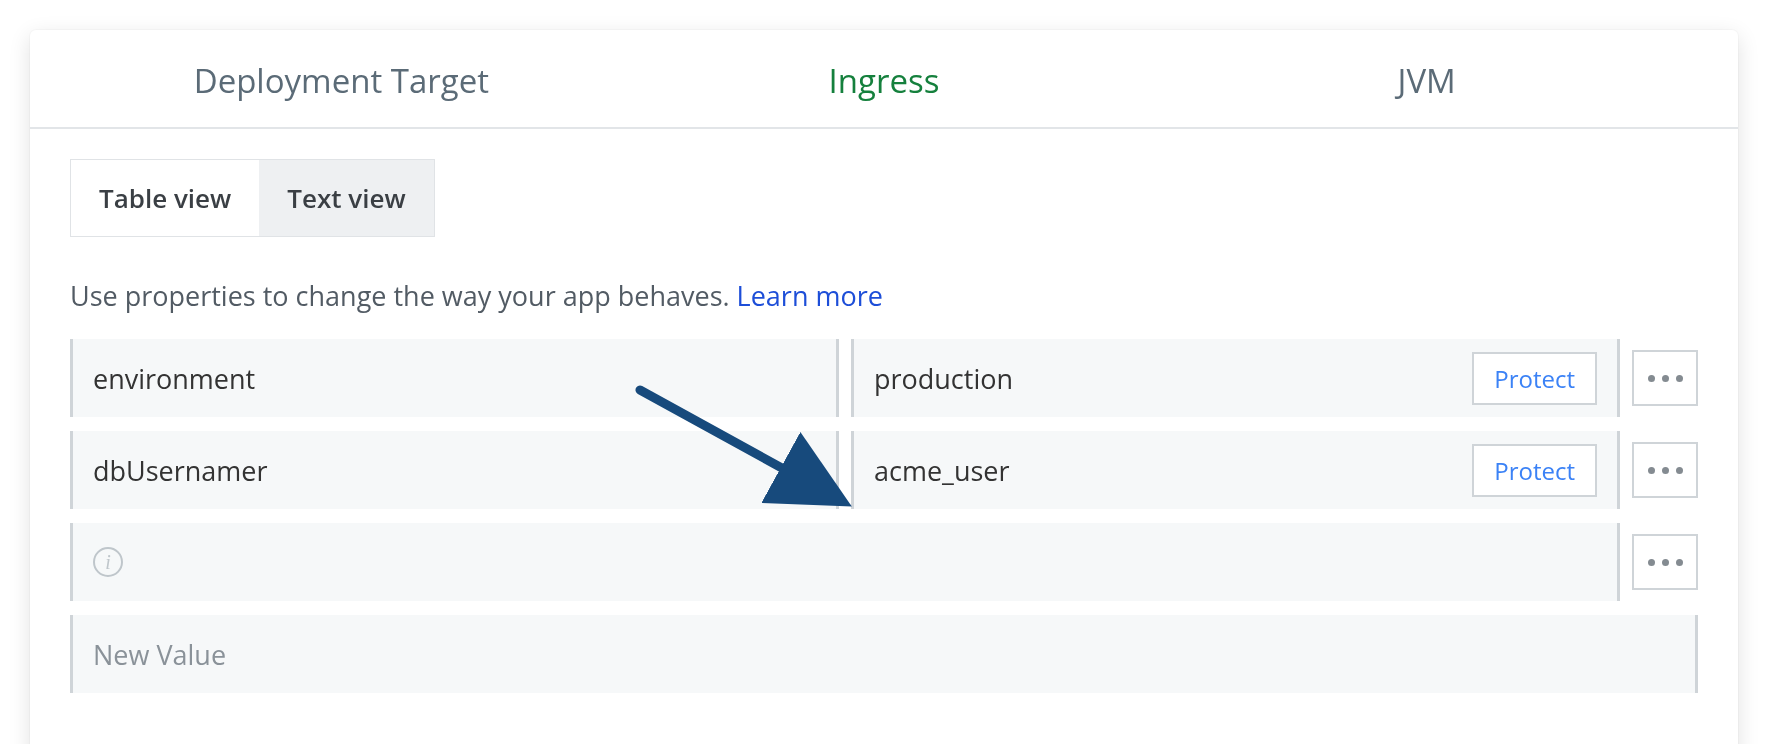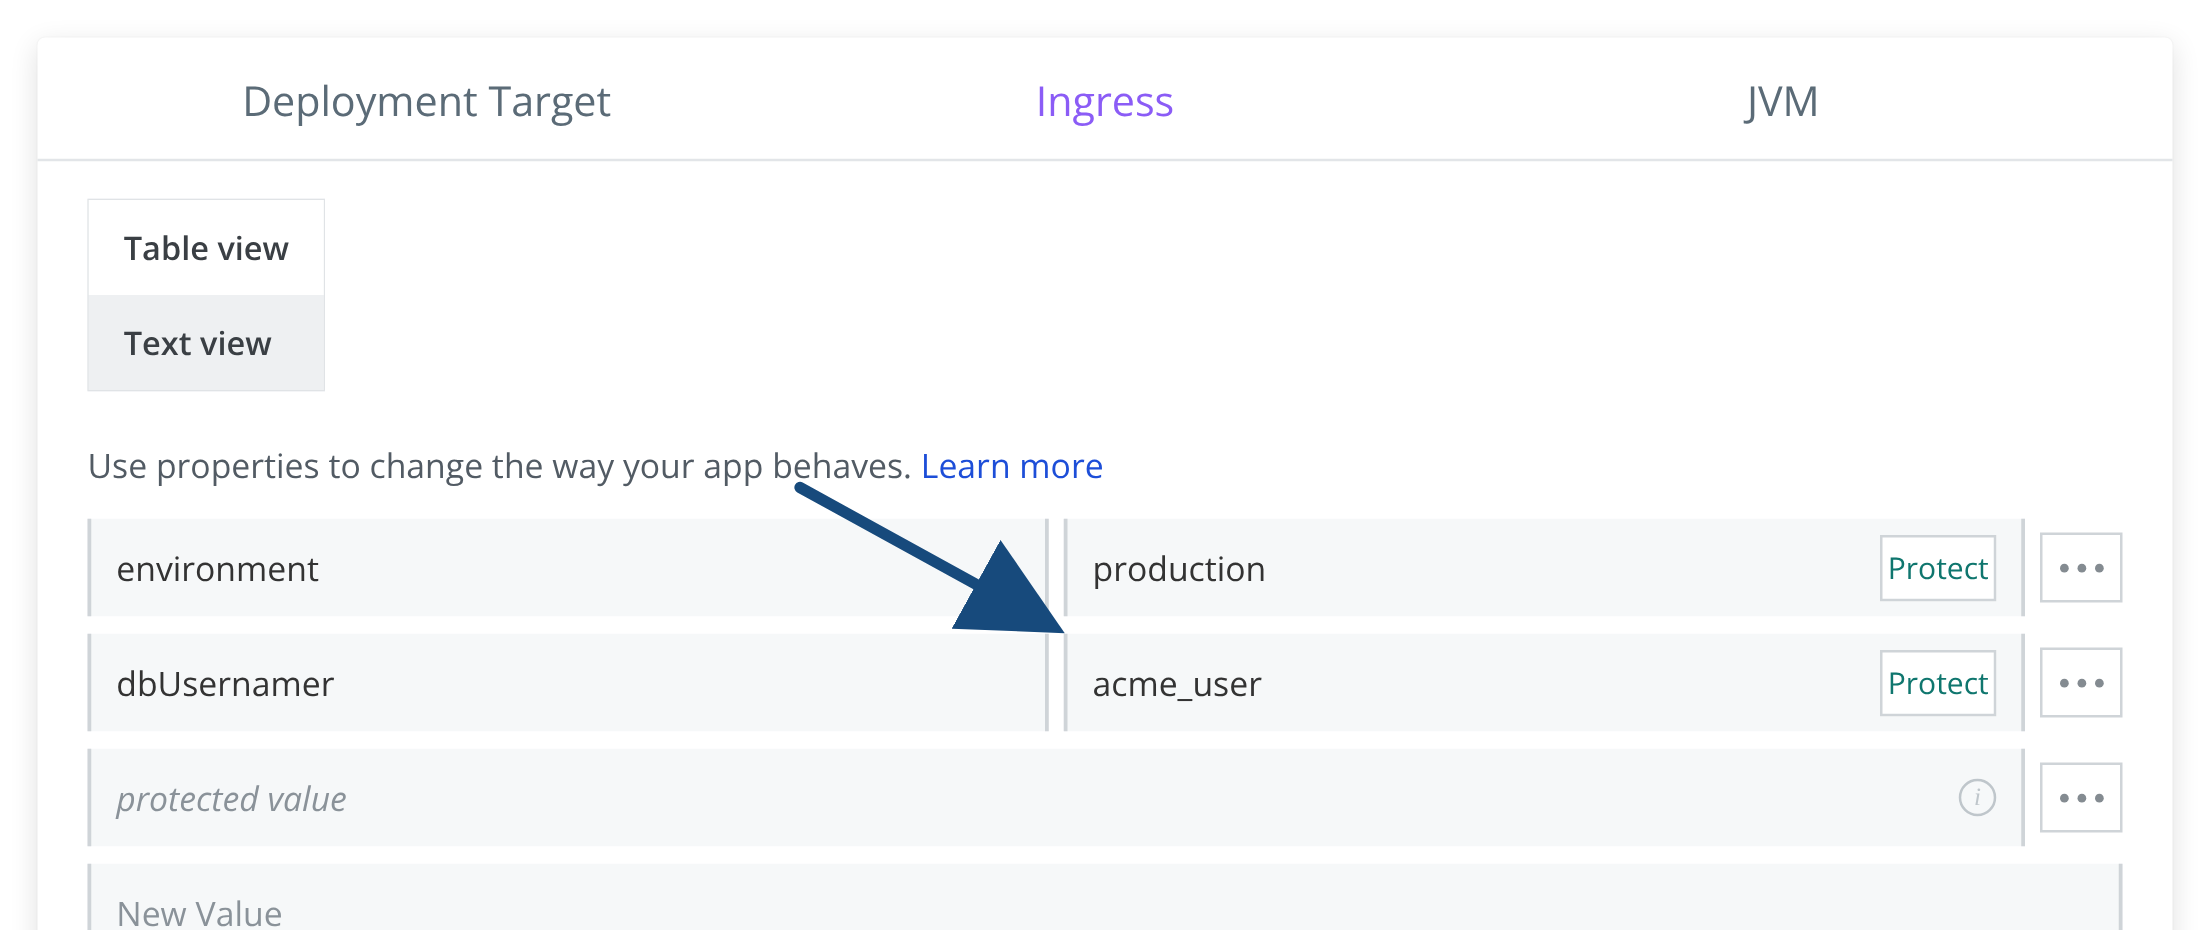--- a/index.html
+++ b/index.html
@@ -30,38 +30,37 @@
   }
   .tab {
     flex: 1 1 0;
     text-align: center;
     font-size: 33px;
     color: #5b6b77;
     padding: 28px 0 24px 0;
     cursor: pointer;
     position: relative;
   }
-  .tab.disabled { color: #8b5cf6; cursor: default; }
+  .tab.disabled { color: #15803d; cursor: default; }
   .tab.selected { color: #3a4a55; }
   .tab.selected::after {
     content: "";
     position: absolute;
     left: 0; right: 0;
     bottom: -2px;
     height: 4px;
     background: #4e7d95;
   }
 
   
   .segmented {
     display: inline-flex;
     margin-top: 30px;
     border: 1px solid #e0e3e6;
     background: #eef0f2;
-    flex-direction: column;
   }
   .segmented .seg {
     font-size: 26px;
     font-weight: 600;
     padding: 20px 28px;
     cursor: pointer;
     color: #3a3f44;
     background: #eef0f2;
   }
   .segmented .seg.active { background: #ffffff; }
@@ -94,23 +93,23 @@
     font-size: 27px;
     color: #333;
   }
   .cell.value { justify-content: space-between; }
   .cell .placeholder { color: #8a9299; }
   .cell .protected { color: #8a9299; font-style: italic; }
 
   .protect-btn {
     border: 2px solid #cfd4d8;
     background: #ffffff;
-    color: #0f766e;
+    color: #3b82f6;
     font-size: 24px;
-    padding: 8px 4px;
+    padding: 8px 20px;
     cursor: pointer;
     font-family: inherit;
   }
 
   .info-icon {
     width: 30px; height: 30px;
     border: 2px solid #bfc6cb;
     border-radius: 50%;
     color: #bfc6cb;
     display: inline-flex;
@@ -193,21 +192,20 @@
       </div>
       <div class="more-btn">
         <span class="dot"></span>
         <span class="dot"></span>
         <span class="dot"></span>
       </div>
     </div>
 
     <div class="row">
       <div class="cell value">
-        <span class="protected">protected value</span>
         <span class="info-icon">i</span>
       </div>
       <div class="more-btn">
         <span class="dot"></span>
         <span class="dot"></span>
         <span class="dot"></span>
       </div>
     </div>
 
     <div class="row">

